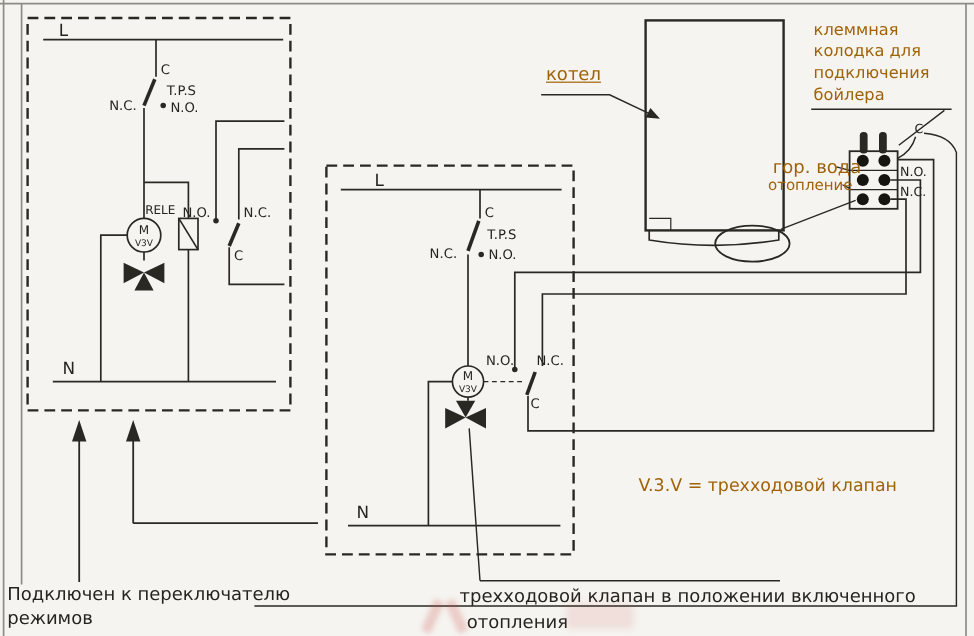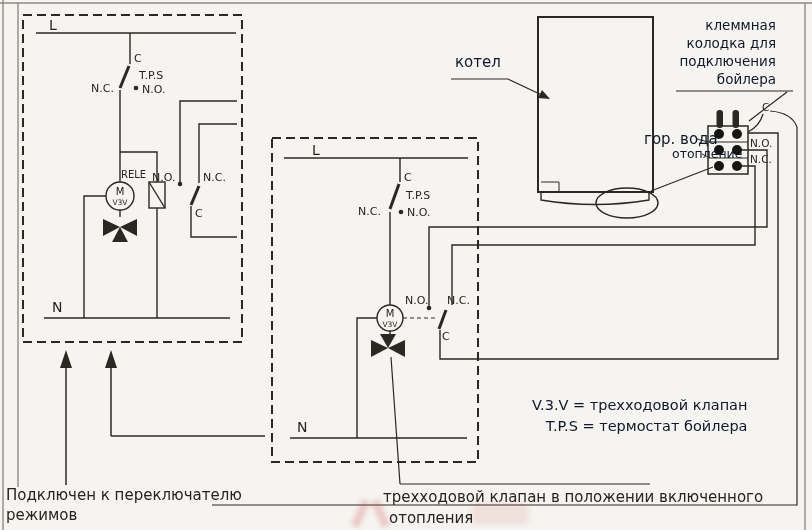--- a/index.html
+++ b/index.html
@@ -1,20 +1,20 @@
 <!DOCTYPE html>
 <html><head>
 <meta charset="utf-8">
 <style>
   html,body{margin:0;padding:0;}
   body{width:812px;height:530px;overflow:hidden;background:#f5f4f0;
        font-family:"DejaVu Sans",sans-serif;color:#26241f;position:relative;}
   #stage{position:absolute;left:0;top:0;width:812px;height:530px;}
   svg{position:absolute;left:0;top:0;}
-  .txt{position:absolute;white-space:nowrap;color:#0f172a;text-align:right;}
+  .txt{position:absolute;white-space:nowrap;color:#a16207;}
   .note{white-space:normal;}
   .wm{position:absolute;background:rgba(201,62,58,.22);filter:blur(2px);border-radius:3px;}
 </style>
 </head>
 <body>
 
 <div id="stage">
 
 <svg width="812" height="530" viewBox="0 0 812 530">
 
@@ -125,30 +125,29 @@
   </g>
 
   <g stroke="#2a2823" fill="none" stroke-width="1.5">
     <line x1="66" y1="485" x2="66" y2="364"></line>
     <polygon points="66,350 60,368 72,368" fill="#2a2823" stroke="none"></polygon>
     <path d="M111,436 V364 M111,436 H265"></path>
     <polygon points="111,350 105,368 117,368" fill="#2a2823" stroke="none"></polygon>
   </g>
 </svg>
 
-  <div class="txt" style="left:455px;top:53px;font-size:15px;">котел</div>
+  <div class="txt" style="left:455px;top:53px;font-size:15px;text-decoration:underline;">котел</div>
 
   <div class="txt note" style="left:678px;top:16px;width:98px;font-size:13.5px;line-height:18px;">клеммная колодка для подключения бойлера</div>
 
   <div class="txt" style="left:644px;top:130px;font-size:15px;">гор. вода</div>
-  <div class="txt" style="left:640px;top:146px;font-size:12.5px;margin-left:32px;">отопление</div>
+  <div class="txt" style="left:640px;top:146px;font-size:12.5px;">отопление</div>
 
   <div style="position:absolute;left:532px;top:395px;font-size:14.5px;line-height:20.5px;">
     <div class="txt" style="position:static;">V.3.V = трехходовой клапан</div>
-    <div class="txt" style="position:static;">T.P.S = термостат бойлера</div>
   </div>
 
   <div style="position:absolute;left:6px;top:485px;font-size:15px;line-height:20px;">
     <div>Подключен к переключателю</div>
     <div>режимов</div>
   </div>
 
   <div style="position:absolute;left:383px;top:487px;font-size:15px;line-height:21px;">
     <div>трехходовой клапан в положении включенного</div>
     <div style="margin-left:6px;">отопления</div>

